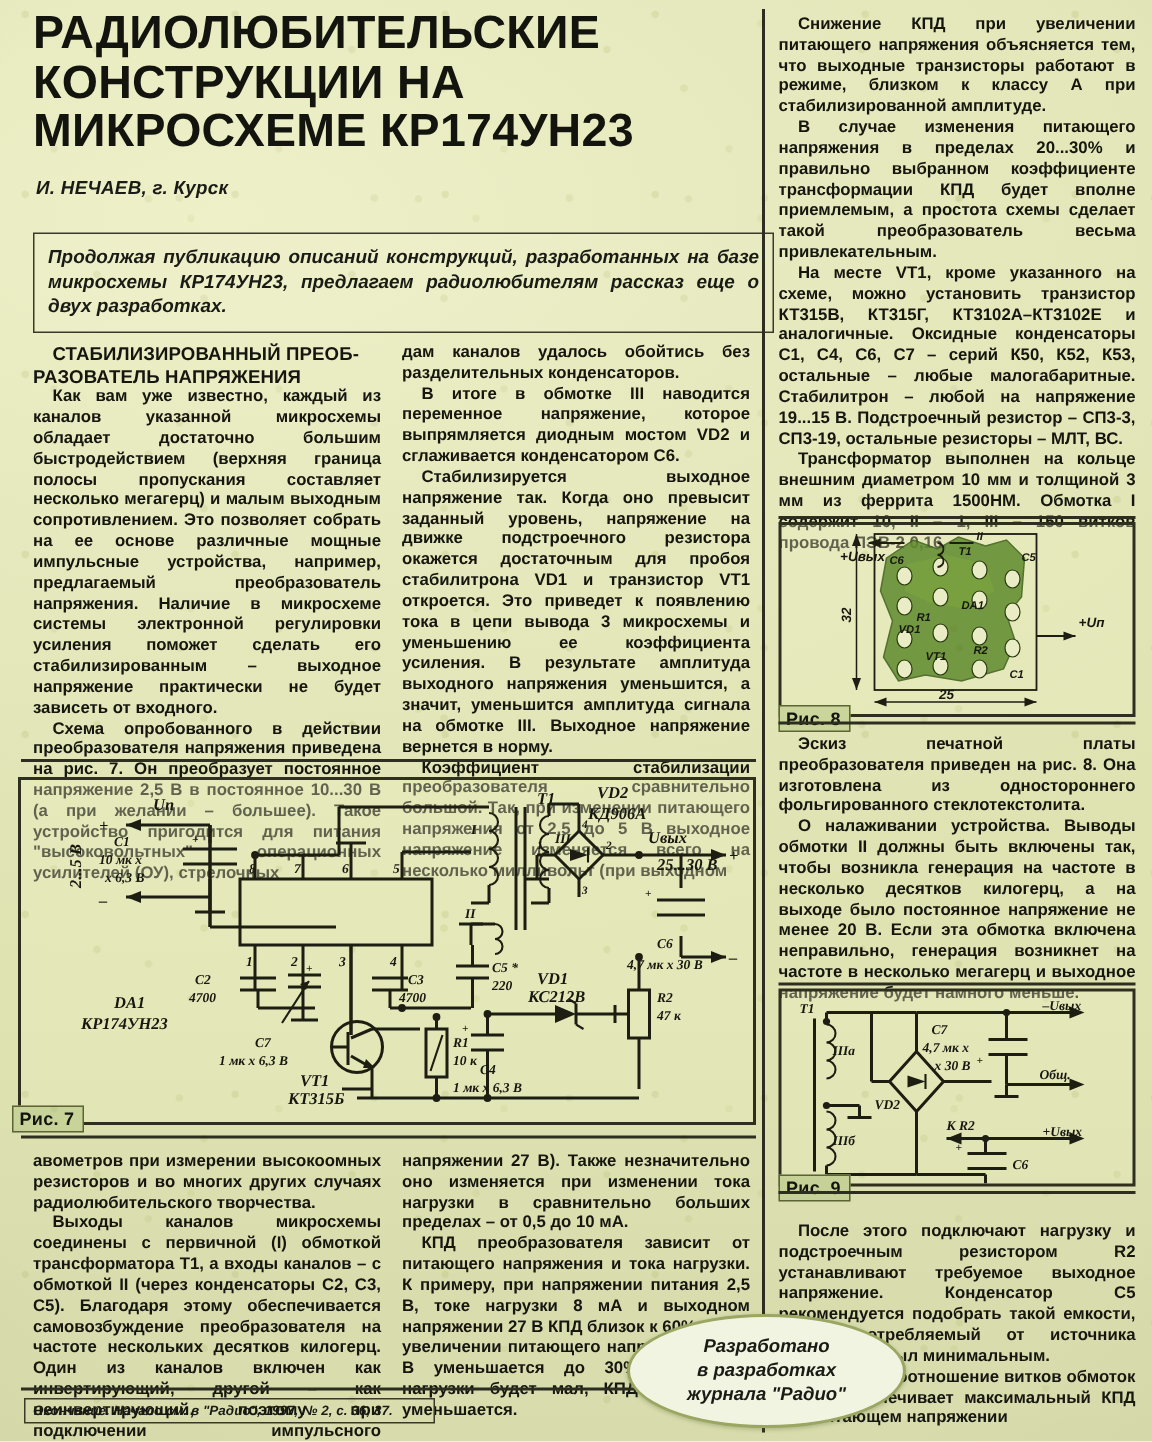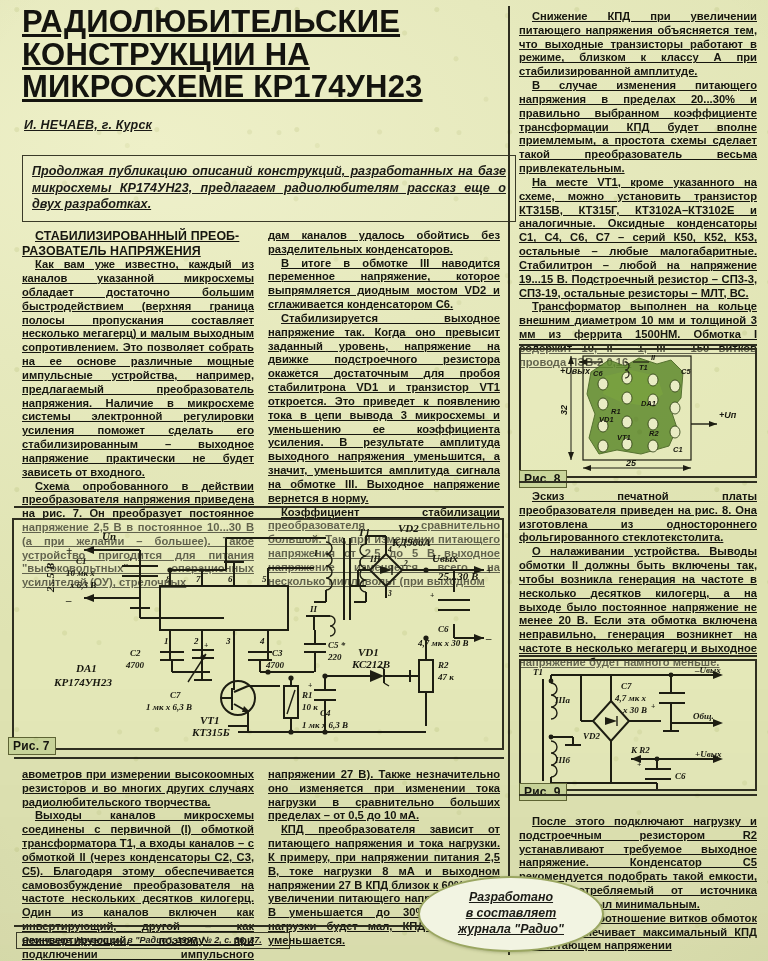--- a/index.html
+++ b/index.html
@@ -36,21 +36,21 @@
       linear-gradient(0deg, rgba(0,0,0,.035) 0%, rgba(0,0,0,0) 30%);
     background-size: 140px 120px, 170px 150px, 190px 130px, 160px 140px, 150px 160px, 180px 170px, 130px 150px, 100% 100%;
     mix-blend-mode: multiply;
     opacity: .85;
   }
   #vign {
     position:absolute; inset:0; pointer-events:none;
     background: radial-gradient(ellipse 120% 110% at 50% 45%, rgba(255,255,255,0) 55%, rgba(120,120,70,.16) 100%);
   }
 
-  .abs { position: absolute; text-decoration: underline; }
+  .abs { position: absolute; }
 
   
   .headline {
     left: 22px; top: 6px; width: 520px;
     font-weight: bold;
     font-size: 31px;
     line-height: 1.05;
     letter-spacing: .2px;
     color: #14140f;
     text-transform: uppercase;
@@ -201,21 +201,21 @@
   </div>
 
   <div class="abs col" style="left:268px; top:768px; width:232px;">
     <p class="noind">напряжении 27 В). Также незначительно оно изменяется при изменении тока нагрузки в сравнительно больших пределах – от 0,5 до 10 мА.</p>
     <p>КПД преобразователя зависит от питающего напряжения и тока нагрузки. К примеру, при напряжении питания 2,5 В, токе нагрузки 8 мА и выходном напряжении 27 В КПД близок к 60%, а при увеличении питающего напряжения до 5 В уменьшается до 30%. Если ток нагрузки будет мал, КПД еще более уменьшается.</p>
   </div>
 
   <div class="abs oval">
     <div>
       <div>Разработано</div>
-      <div>в составляет</div>
+      <div>в разработках</div>
       <div>журнала "Радио"</div>
     </div>
   </div>
 
   <div class="abs footnote">Окончание. Начало см. в "Радио", 1997, № 2, с. 36, 37.</div>
 
   <div class="abs figframe" style="left:12px; top:518px; width:492px; height:232px;">
     <svg class="sch" width="488" height="228" viewBox="0 0 488 228">
 
       <g class="wire">

